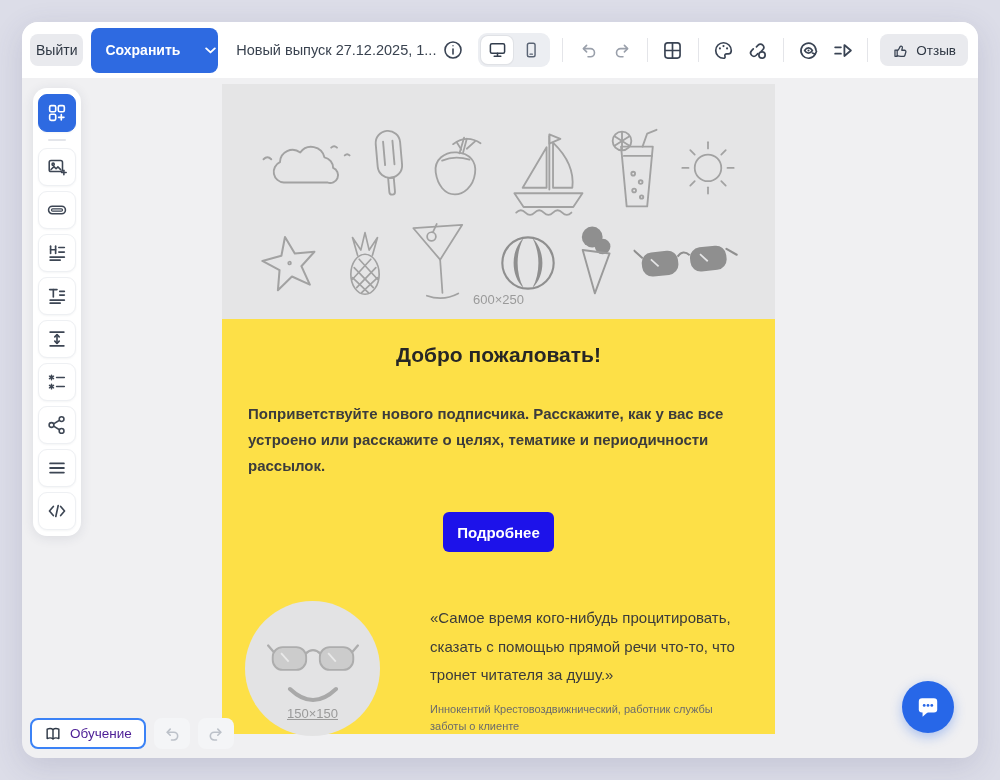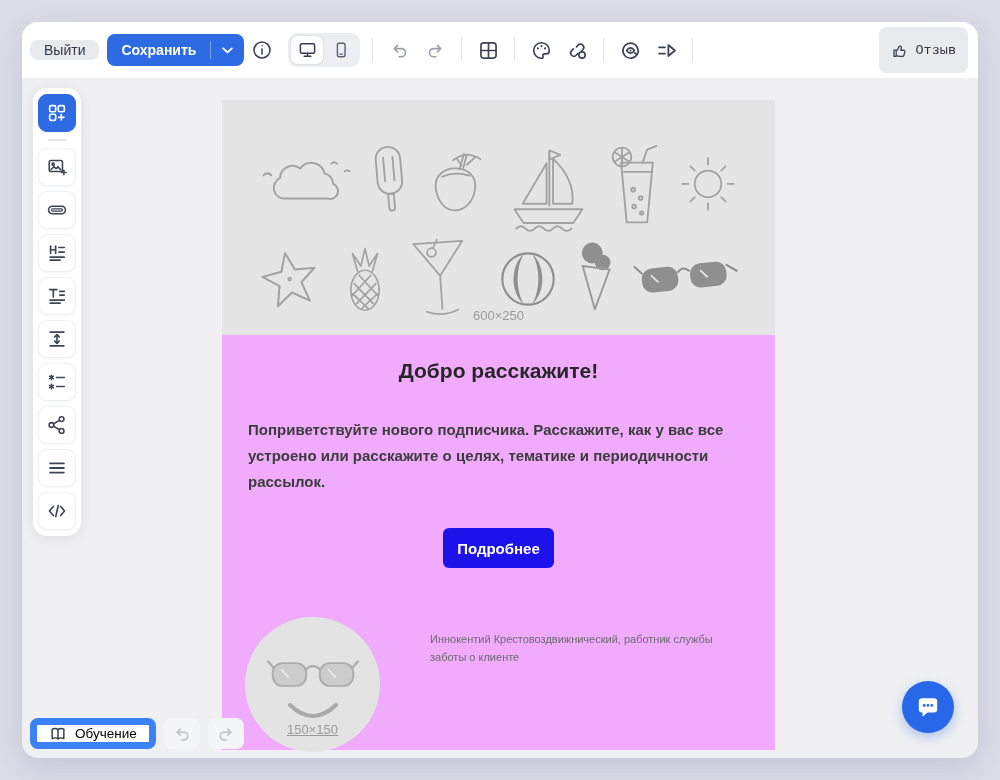--- a/index.html
+++ b/index.html
@@ -6,52 +6,52 @@
   html,body { width:1000px; height:780px; }
   body { background:#dcdde8; font-family:"Liberation Sans", sans-serif; position:relative; overflow:hidden; }
 
   .window { position:absolute; left:22px; top:22px; width:956px; height:736px;
             background:#f0f0f2; border-radius:16px; overflow:hidden;
             box-shadow:0 8px 30px rgba(70,70,110,.16); }
 
   
   .toolbar { height:56px; background:#fff; display:flex; align-items:center; padding:0 10px 0 8px; position:relative; z-index:5; }
   .btn { border:none; cursor:pointer; font-family:inherit; }
-  .btn-gray { background:#e9eaee; color:#2f3844; font-size:14px; height:20px; padding:0 14px; border-radius:8px; }
-  .btn-save { margin-left:8px; background:#2e6ae1; color:#fff; font-size:14px; font-weight:bold; height:32px;
+  .btn-gray { background:#e9eaee; color:#2f3844; font-size:14px; height:32px; padding:0 6px; border-radius:8px; }
+  .btn-save { margin-left:8px; background:#2e6ae1; color:#fff; font-size:14px; font-weight:bold; height:45px;
               border-radius:8px; display:flex; align-items:center; overflow:hidden; padding:0; }
   .btn-save .lbl { padding:0 14px; }
   .btn-save .sep { width:1px; height:18px; background:rgba(255,255,255,.38); }
   .btn-save .chev { padding:0 11px; display:flex; align-items:center; height:100%; cursor:pointer; }
   .doc-title { margin-left:18px; font-size:14.5px; color:#3a4350; white-space:nowrap; }
   .icon-btn { width:28px; height:28px; display:flex; align-items:center; justify-content:center; background:transparent;
               border:none; cursor:pointer; border-radius:6px; }
   .tb-divider { width:1px; height:24px; background:#e4e5e9; margin:0 12px; }
   .toggle { margin-left:12px; background:#eceef2; border-radius:9px; padding:3px; display:flex; gap:2px; }
   .toggle .seg { width:32px; height:28px; display:flex; align-items:center; justify-content:center; border-radius:7px;
                  border:none; background:transparent; cursor:pointer; }
   .toggle .seg.active { background:#fff; box-shadow:0 0 0 1px #e0e2e6, 0 1px 2px rgba(0,0,0,.06); }
-  .btn-feedback { margin-left:auto; background:#e9eaee; color:#2f3844; font-size:13.5px; height:46px; padding:0 12px;
-                  border-radius:8px; display:flex; align-items:center; gap:7px;font-family:Liberation Mono, monospace; }
+  .btn-feedback { margin-left:auto; background:#e9eaee; color:#2f3844; font-size:13.5px; height:32px; padding:0 12px;
+                  border-radius:8px; display:flex; align-items:center; gap:7px; }
   svg { display:block; }
 
   
   .canvas { position:relative; height:680px; }
 
   
   .side-tools { position:absolute; left:11px; top:10px; width:48px; background:#fff; border-radius:14px;
                 padding:6px 5px; display:flex; flex-direction:column; align-items:center; gap:5px;
                 box-shadow:0 2px 12px rgba(40,50,80,.10); }
   .tool { width:38px; height:38px; border-radius:9px; background:#fff; border:1px solid #eef0f3; cursor:pointer;
           display:flex; align-items:center; justify-content:center; box-shadow:0 1px 2px rgba(40,50,80,.05); }
   .tool.active { background:#2e6ae1; border-color:#2e6ae1; }
   .tool-divider { width:18px; height:2px; border-radius:2px; background:#e3e5ea; margin:2px 0; }
 
   
-  .email { position:absolute; left:200px; top:22px; width:553px; height:650px; background:#f0abfc; }
+  .email { position:absolute; left:200px; top:6px; width:553px; height:650px; background:#fde047; }
   .img-block { position:relative; height:235px; background:#e5e5e6; cursor:pointer; }
   .ph-label { position:absolute; bottom:12px; left:0; right:0; text-align:center; color:#9a9a9a; font-size:13px; }
   .doodle-row { position:absolute; left:36px; right:36px; display:flex; justify-content:space-between; align-items:center; }
   .row1 { top:24px; height:118px; }
   .row2 { top:140px; height:78px; }
   .doodle { stroke:#a2a2a2; fill:none; stroke-width:2; stroke-linecap:round; stroke-linejoin:round; }
   .dfill { fill:#8f8f8f; stroke:none; }
 
   .email-heading { margin-top:24px; text-align:center; font-size:21px; font-weight:bold; color:#262626; cursor:pointer; }
   .email-paragraph { margin:34px 26px 0; font-size:15px; line-height:1.72; color:#3c3c3c; cursor:pointer;font-weight:bold; }
@@ -62,22 +62,22 @@
   .avatar { position:relative; width:135px; height:135px; border-radius:50%; background:#e3e3e4; flex:none; cursor:pointer; }
   .avatar .glasses { position:absolute; left:22px; top:40px; }
   .avatar .smile { position:absolute; left:40px; top:84px; }
   .avatar .ph-label { bottom:15px;text-decoration:underline; }
   .quote-col { padding-top:3px; width:330px; cursor:pointer; }
   .quote-text { font-size:15px; line-height:1.9; color:#3b3b3b; }
   .quote-author { margin-top:11px; font-size:11px; line-height:1.6; color:#6b6b6b; }
 
   
   .footer-left { position:absolute; left:8px; bottom:9px; display:flex; align-items:center; gap:8px; }
-  .btn-training { background:#fff; border:7px solid #3b82f6; border-radius:8px; height:31px; padding:0 12px;
-                  display:flex; align-items:center; gap:8px; font-size:13.5px; color:#000000; cursor:pointer; }
+  .btn-training { background:#fff; border:2px solid #3b82f6; border-radius:8px; height:31px; padding:0 12px;
+                  display:flex; align-items:center; gap:8px; font-size:13.5px; color:#4c1d95; cursor:pointer; }
   .hist-btn { width:36px; height:31px; background:#f4f5f7; border:none; border-radius:8px; display:flex;
               align-items:center; justify-content:center; cursor:pointer; }
 
   
   .chat-fab { position:absolute; right:24px; bottom:25px; width:52px; height:52px; border-radius:50%;
               background:#2767e8; border:none; cursor:pointer; display:flex; align-items:center; justify-content:center;
               box-shadow:0 4px 12px rgba(39,103,232,.35); }
 </style>
 </head>
 <body>
@@ -90,20 +90,21 @@
     <div class="btn-save">
       <span class="lbl">Сохранить</span>
       <span class="sep"></span>
       <span class="chev">
         <svg width="11" height="7" viewBox="0 0 11 7">
             <polyline points="1.2,1.4 5.5,5.4 9.8,1.4" fill="none" stroke="#fff" stroke-width="1.9" stroke-linecap="round" stroke-linejoin="round"></polyline>
           </svg>
       </span>
     </div>
 
+    <span class="doc-title">Новый выпуск 27.12.2025, 1...</span>
 
     <button class="icon-btn" style="margin-left:4px">
       <svg width="20" height="20" viewBox="0 0 20 20" fill="none" stroke="#3a4454" stroke-width="1.6">
         <circle cx="10" cy="10" r="8"></circle>
           <line x1="10" y1="9" x2="10" y2="14" stroke-linecap="round"></line>
           <circle cx="10" cy="5.8" r="0.7" fill="#3a4454" stroke="none"></circle>
       </svg>
     </button>
 
     <div class="toggle">
@@ -385,21 +386,21 @@
             <line x1="107" y1="16" x2="118" y2="24" stroke="#8f8f8f" stroke-width="2.4" stroke-linecap="round"></line>
             <rect class="dfill" x="8" y="11" width="42" height="28" rx="12"></rect>
               <rect class="dfill" x="64" y="11" width="42" height="28" rx="12"></rect>
             <line x1="19" y1="19" x2="27" y2="28" stroke="#e5e5e6" stroke-width="2"></line>
               <line x1="76" y1="19" x2="84" y2="28" stroke="#e5e5e6" stroke-width="2"></line>
           </svg>
         </div>
         <div class="ph-label">600×250</div>
       </div>
 
-      <h1 class="email-heading">Добро расскажите!</h1>
+      <h1 class="email-heading">Добро пожаловать!</h1>
 
       <p class="email-paragraph">Поприветствуйте нового подписчика. Расскажите, как у вас все устроено или расскажите о целях, тематике и периодичности рассылок.</p>
 
       <button class="cta">Подробнее</button>
 
       <div class="quote-row">
         <div class="avatar">
           <svg class="glasses" width="92" height="38" viewBox="0 0 120 50">
             <path d="M50 17q10-10 20 0" fill="none" stroke="#adadad" stroke-width="3"></path>
             <line x1="8" y1="14" x2="1" y2="6" stroke="#adadad" stroke-width="3" stroke-linecap="round"></line>
@@ -408,20 +409,21 @@
             <rect x="69" y="8" width="44" height="30" rx="13" fill="#cccccc" stroke="#adadad" stroke-width="2.5"></rect>
             <line x1="18" y1="16" x2="28" y2="27" stroke="#e9e9e9" stroke-width="2.4"></line>
               <line x1="80" y1="16" x2="90" y2="27" stroke="#e9e9e9" stroke-width="2.4"></line>
           </svg>
           <svg class="smile" width="56" height="22" viewBox="0 0 56 22">
             <path d="M5 4q23 22 46 0" fill="none" stroke="#a9a9a9" stroke-width="4" stroke-linecap="round"></path>
           </svg>
           <div class="ph-label">150×150</div>
         </div>
         <div class="quote-col">
+          <div class="quote-text">«Самое время кого-нибудь процитировать, сказать с помощью прямой речи что-то, что тронет читателя за душу.»</div>
           <div class="quote-author">Иннокентий Крестовоздвижнический, работник службы заботы о клиенте</div>
         </div>
       </div>
     </div>
 
     <div class="footer-left">
       <button class="btn-training">
         <svg width="18" height="18" viewBox="0 0 20 20" fill="none" stroke="#2f3947" stroke-width="1.6" stroke-linecap="round" stroke-linejoin="round">
           <path d="M10 5C8.5 3.8 5.5 3.8 3.5 4.6V15c2-.8 5-.8 6.5.4 1.5-1.2 4.5-1.2 6.5-.4V4.6C14.5 3.8 11.5 3.8 10 5Z"></path>
             <line x1="10" y1="5" x2="10" y2="15.4"></line>

